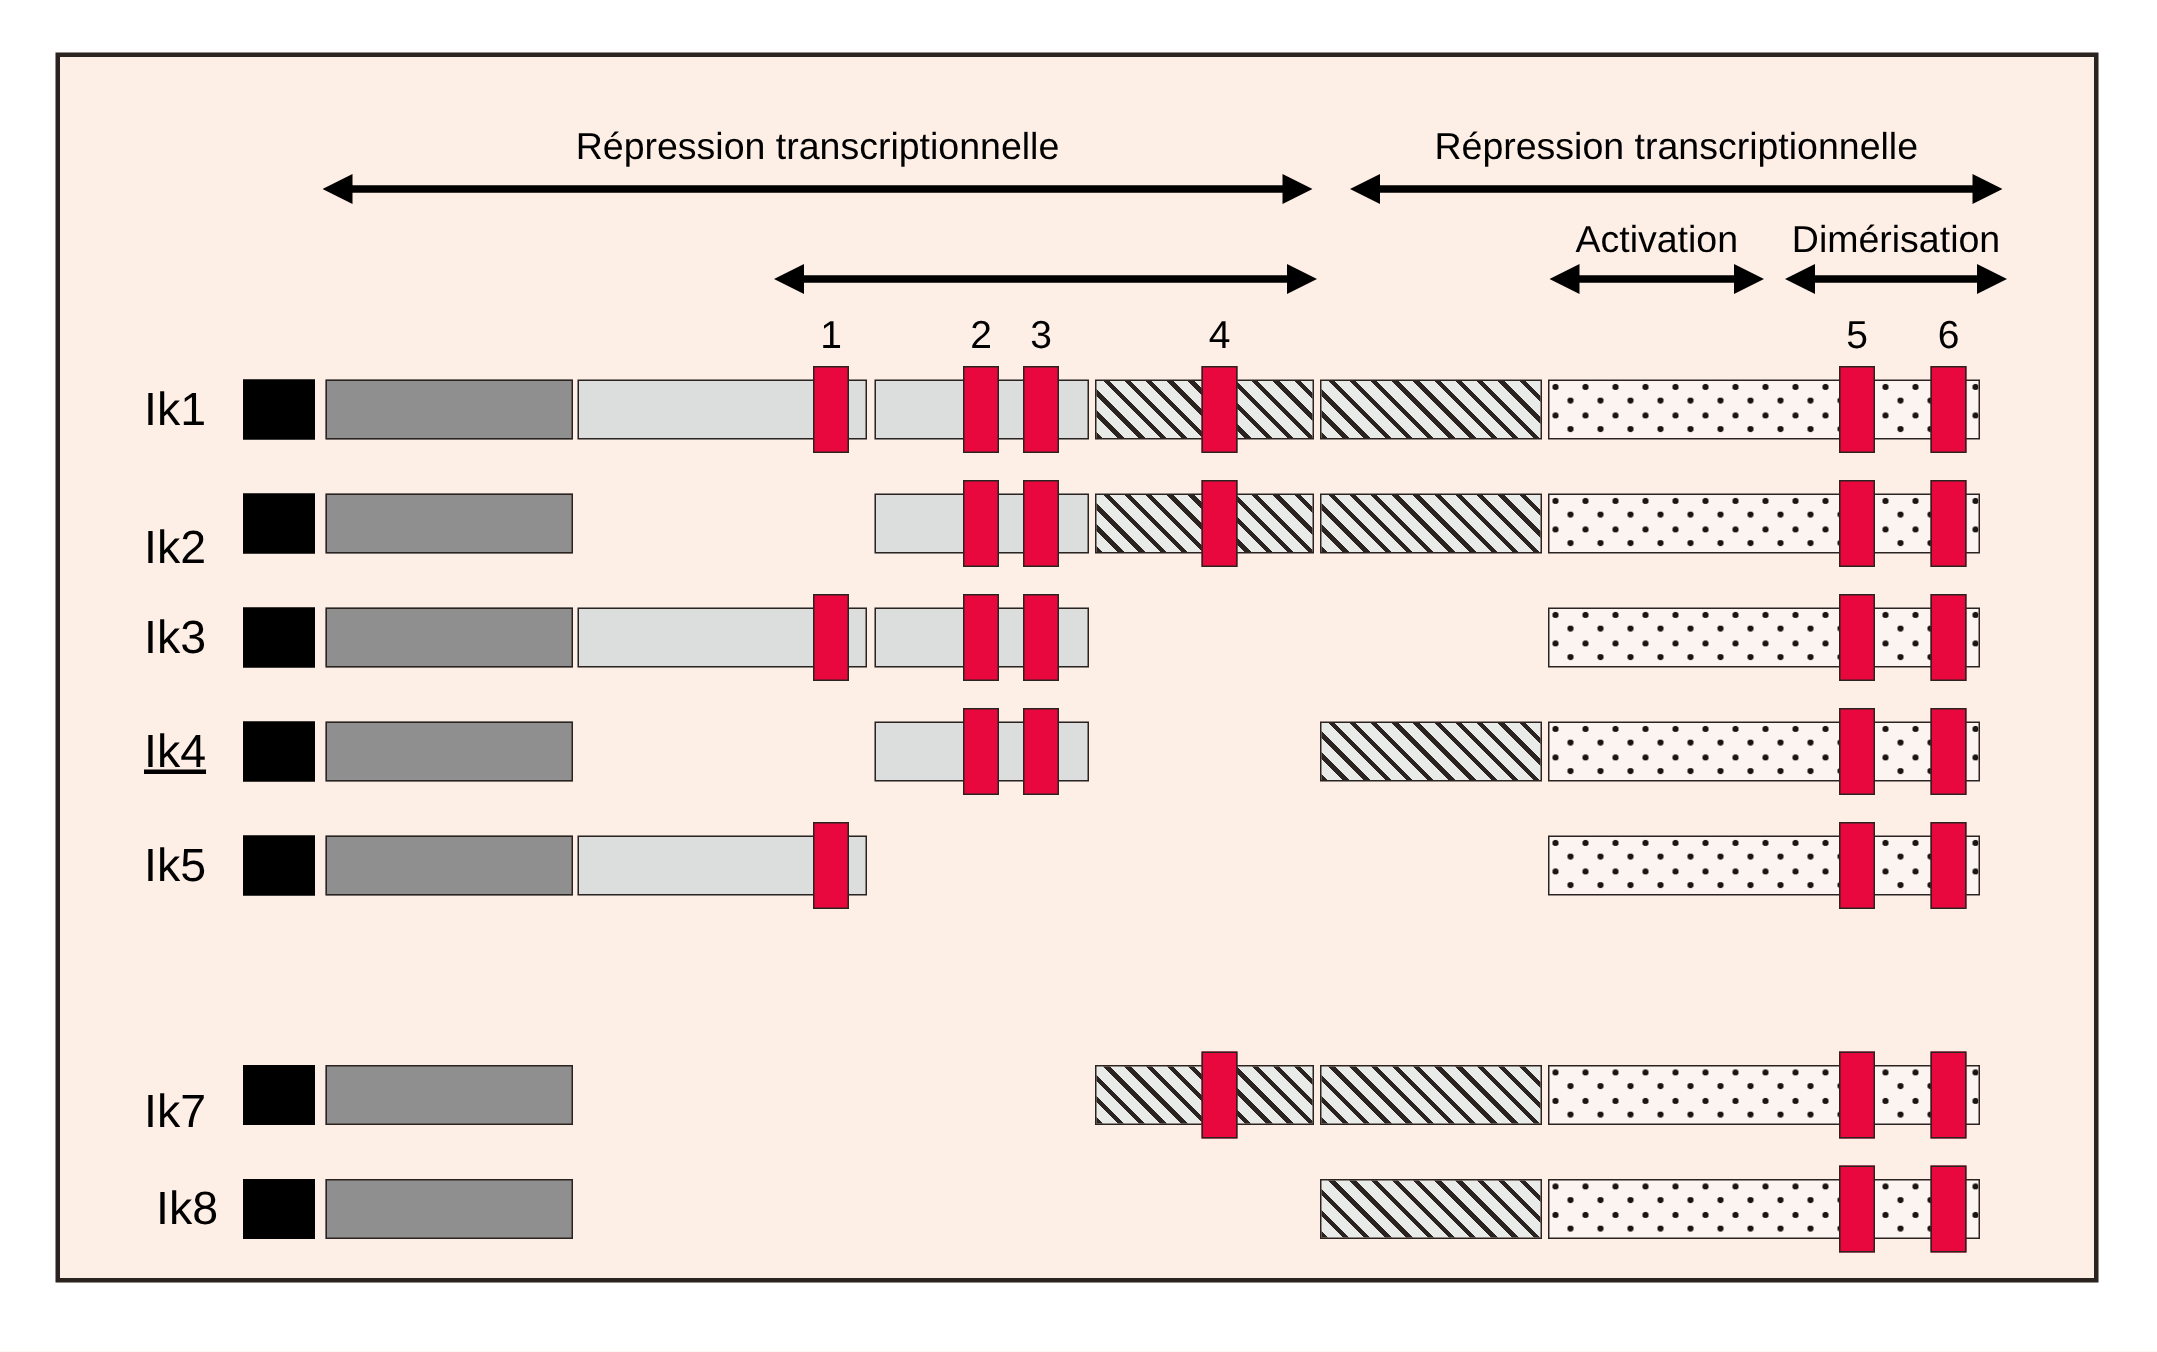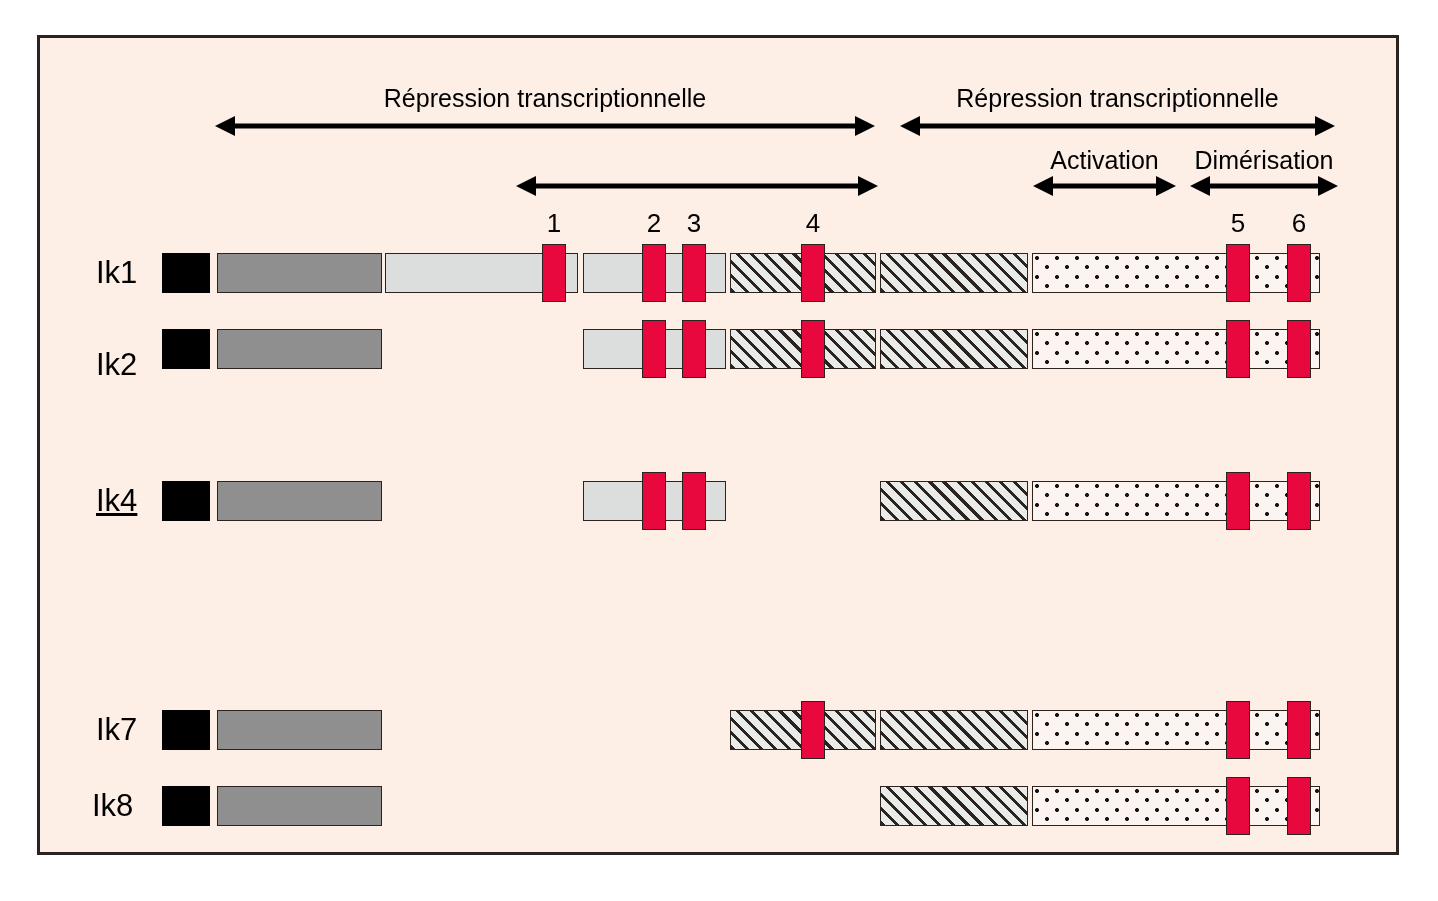--- a/index.html
+++ b/index.html
@@ -161,45 +161,68 @@
       <div class="seg lightgray" style="left: 583px; width: 143px;"></div>
       <div class="seg hatch" style="left: 730px; width: 146px;"></div>
       <div class="seg hatch" style="left: 880px; width: 148px;"></div>
       <div class="seg dots" style="left: 1032px; width: 288px;"></div>
       <div class="zf" style="left: 642px;"></div>
       <div class="zf" style="left: 682px;"></div>
       <div class="zf" style="left: 801px;"></div>
       <div class="zf" style="left: 1226px;"></div>
       <div class="zf" style="left: 1287px;"></div>
     </div>
+    <div class="row" style="top: 397px;">
+      <div class="row-label" style="left: 96px; top: 0px;">Ik3</div>
+      <div class="seg black" style="left: 162px; width: 48px;"></div>
+      <div class="seg gray" style="left: 217px; width: 165px;"></div>
+      <div class="seg lightgray" style="left: 385px; width: 193px;"></div>
+      <div class="seg lightgray" style="left: 583px; width: 143px;"></div>
+      <div class="seg dots" style="left: 1032px; width: 288px;"></div>
+      <div class="zf" style="left: 542px;"></div>
+      <div class="zf" style="left: 642px;"></div>
+      <div class="zf" style="left: 682px;"></div>
+      <div class="zf" style="left: 1226px;"></div>
+      <div class="zf" style="left: 1287px;"></div>
+    </div>
     <div class="row" style="top: 473px;">
       <div class="row-label" style="left: 96px; top: 0px; text-decoration: underline;">Ik4</div>
       <div class="seg black" style="left: 162px; width: 48px;"></div>
       <div class="seg gray" style="left: 217px; width: 165px;"></div>
       <div class="seg lightgray" style="left: 583px; width: 143px;"></div>
       <div class="seg hatch" style="left: 880px; width: 148px;"></div>
       <div class="seg dots" style="left: 1032px; width: 288px;"></div>
       <div class="zf" style="left: 642px;"></div>
       <div class="zf" style="left: 682px;"></div>
       <div class="zf" style="left: 1226px;"></div>
       <div class="zf" style="left: 1287px;"></div>
     </div>
+    <div class="row" style="top: 549px;">
+      <div class="row-label" style="left: 96px; top: 0px;">Ik5</div>
+      <div class="seg black" style="left: 162px; width: 48px;"></div>
+      <div class="seg gray" style="left: 217px; width: 165px;"></div>
+      <div class="seg lightgray" style="left: 385px; width: 193px;"></div>
+      <div class="seg dots" style="left: 1032px; width: 288px;"></div>
+      <div class="zf" style="left: 542px;"></div>
+      <div class="zf" style="left: 1226px;"></div>
+      <div class="zf" style="left: 1287px;"></div>
+    </div>
     <div class="row" style="top: 702px;">
-      <div class="row-label" style="left: 96px; top: 0px; text-align: right;">Ik7</div>
+      <div class="row-label" style="left: 96px; top: 11px; text-align: right;">Ik7</div>
       <div class="seg black" style="left: 162px; width: 48px;"></div>
       <div class="seg gray" style="left: 217px; width: 165px;"></div>
       <div class="seg hatch" style="left: 730px; width: 146px;"></div>
       <div class="seg hatch" style="left: 880px; width: 148px;"></div>
       <div class="seg dots" style="left: 1032px; width: 288px;"></div>
       <div class="zf" style="left: 801px;"></div>
       <div class="zf" style="left: 1226px;"></div>
       <div class="zf" style="left: 1287px;"></div>
     </div>
     <div class="row" style="top: 778px;">
-      <div class="row-label" style="left: 92px; top: 0px; text-align: right;">Ik8</div>
+      <div class="row-label" style="left: 104px; top: 0px; text-align: right;">Ik8</div>
       <div class="seg black" style="left: 162px; width: 48px;"></div>
       <div class="seg gray" style="left: 217px; width: 165px;"></div>
       <div class="seg hatch" style="left: 880px; width: 148px;"></div>
       <div class="seg dots" style="left: 1032px; width: 288px;"></div>
       <div class="zf" style="left: 1226px;"></div>
       <div class="zf" style="left: 1287px;"></div>
     </div>
   </div>
 
 </body></html>

